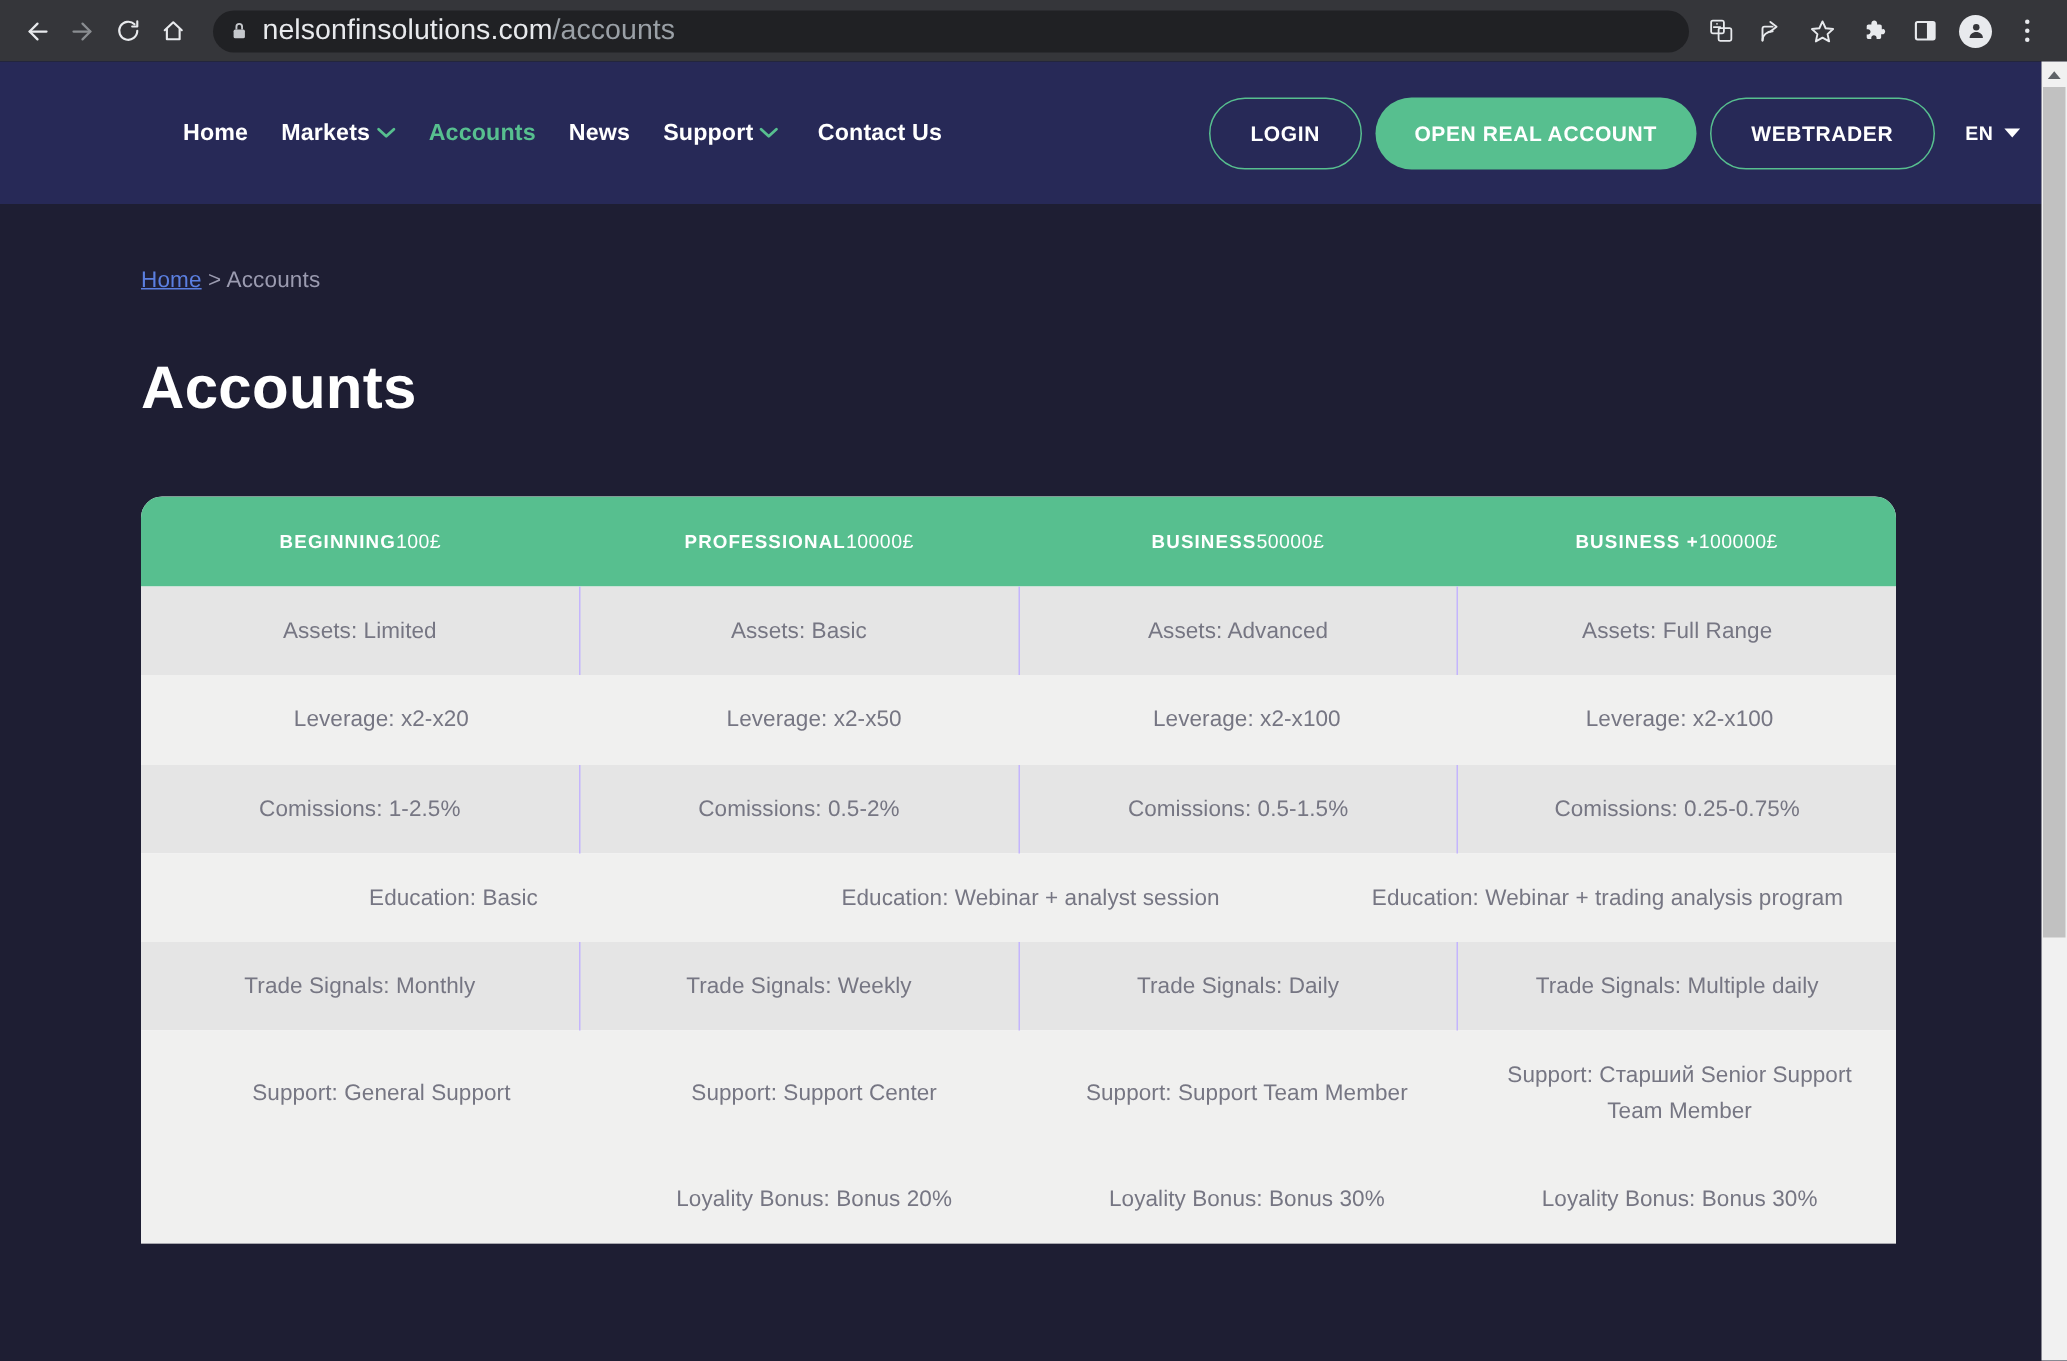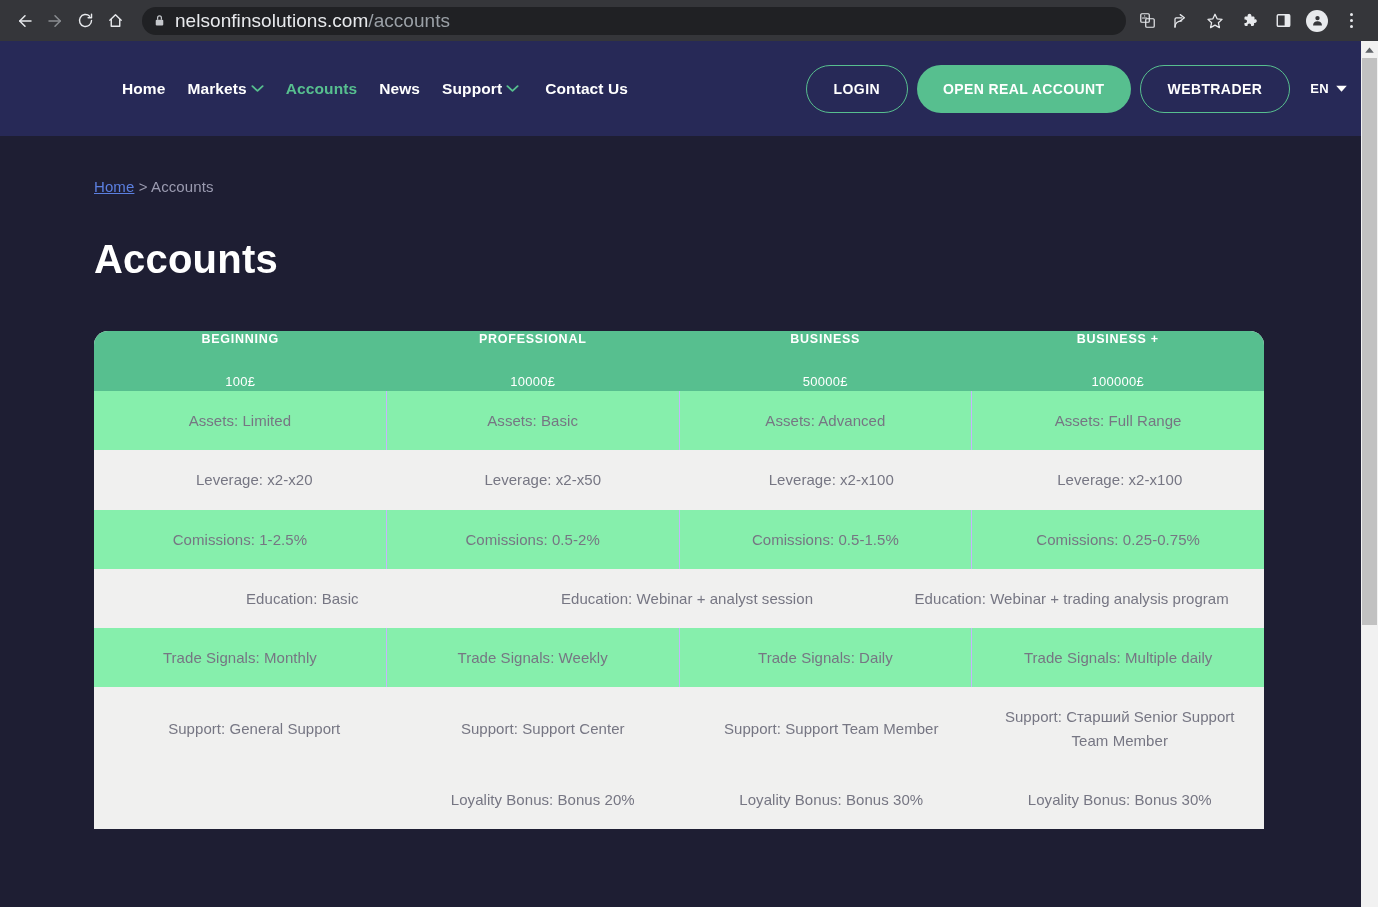--- a/index.html
+++ b/index.html
@@ -189,32 +189,32 @@
     background: #ffffff;
   }
   .table-head {
     display: flex;
     background: #57bf8f;
     height: 60px;
   }
   .th {
     flex: 1 1 0;
     display: flex;
-    flex-direction: column;
-    align-items: center;
-    justify-content: space-between;
+    flex-direction: row;
+    align-items: center;
+    justify-content: center;
     color: #ffffff;
     text-align: center;
-    padding: 0 3px;
+    padding: 0 24px;
   }
   .th-name { font-size: 12.5px; font-weight: bold; letter-spacing: 0.75px; line-height: 1.3; }
   .th-price { font-size: 13px; font-weight: normal; letter-spacing: 0.3px; line-height: 1.5; }
 
   .tr { display: flex; }
-  .tr.odd { background: #86efac; }
+  .tr.odd { background: #e5e5e5; }
   .tr.even { background: #f0f0ef; padding-left: 16px; }
   .td {
     flex: 1 1 0;
     display: flex;
     align-items: center;
     justify-content: center;
     text-align: center;
     color: #767683;
     font-size: 15px;
     line-height: 1.55;

